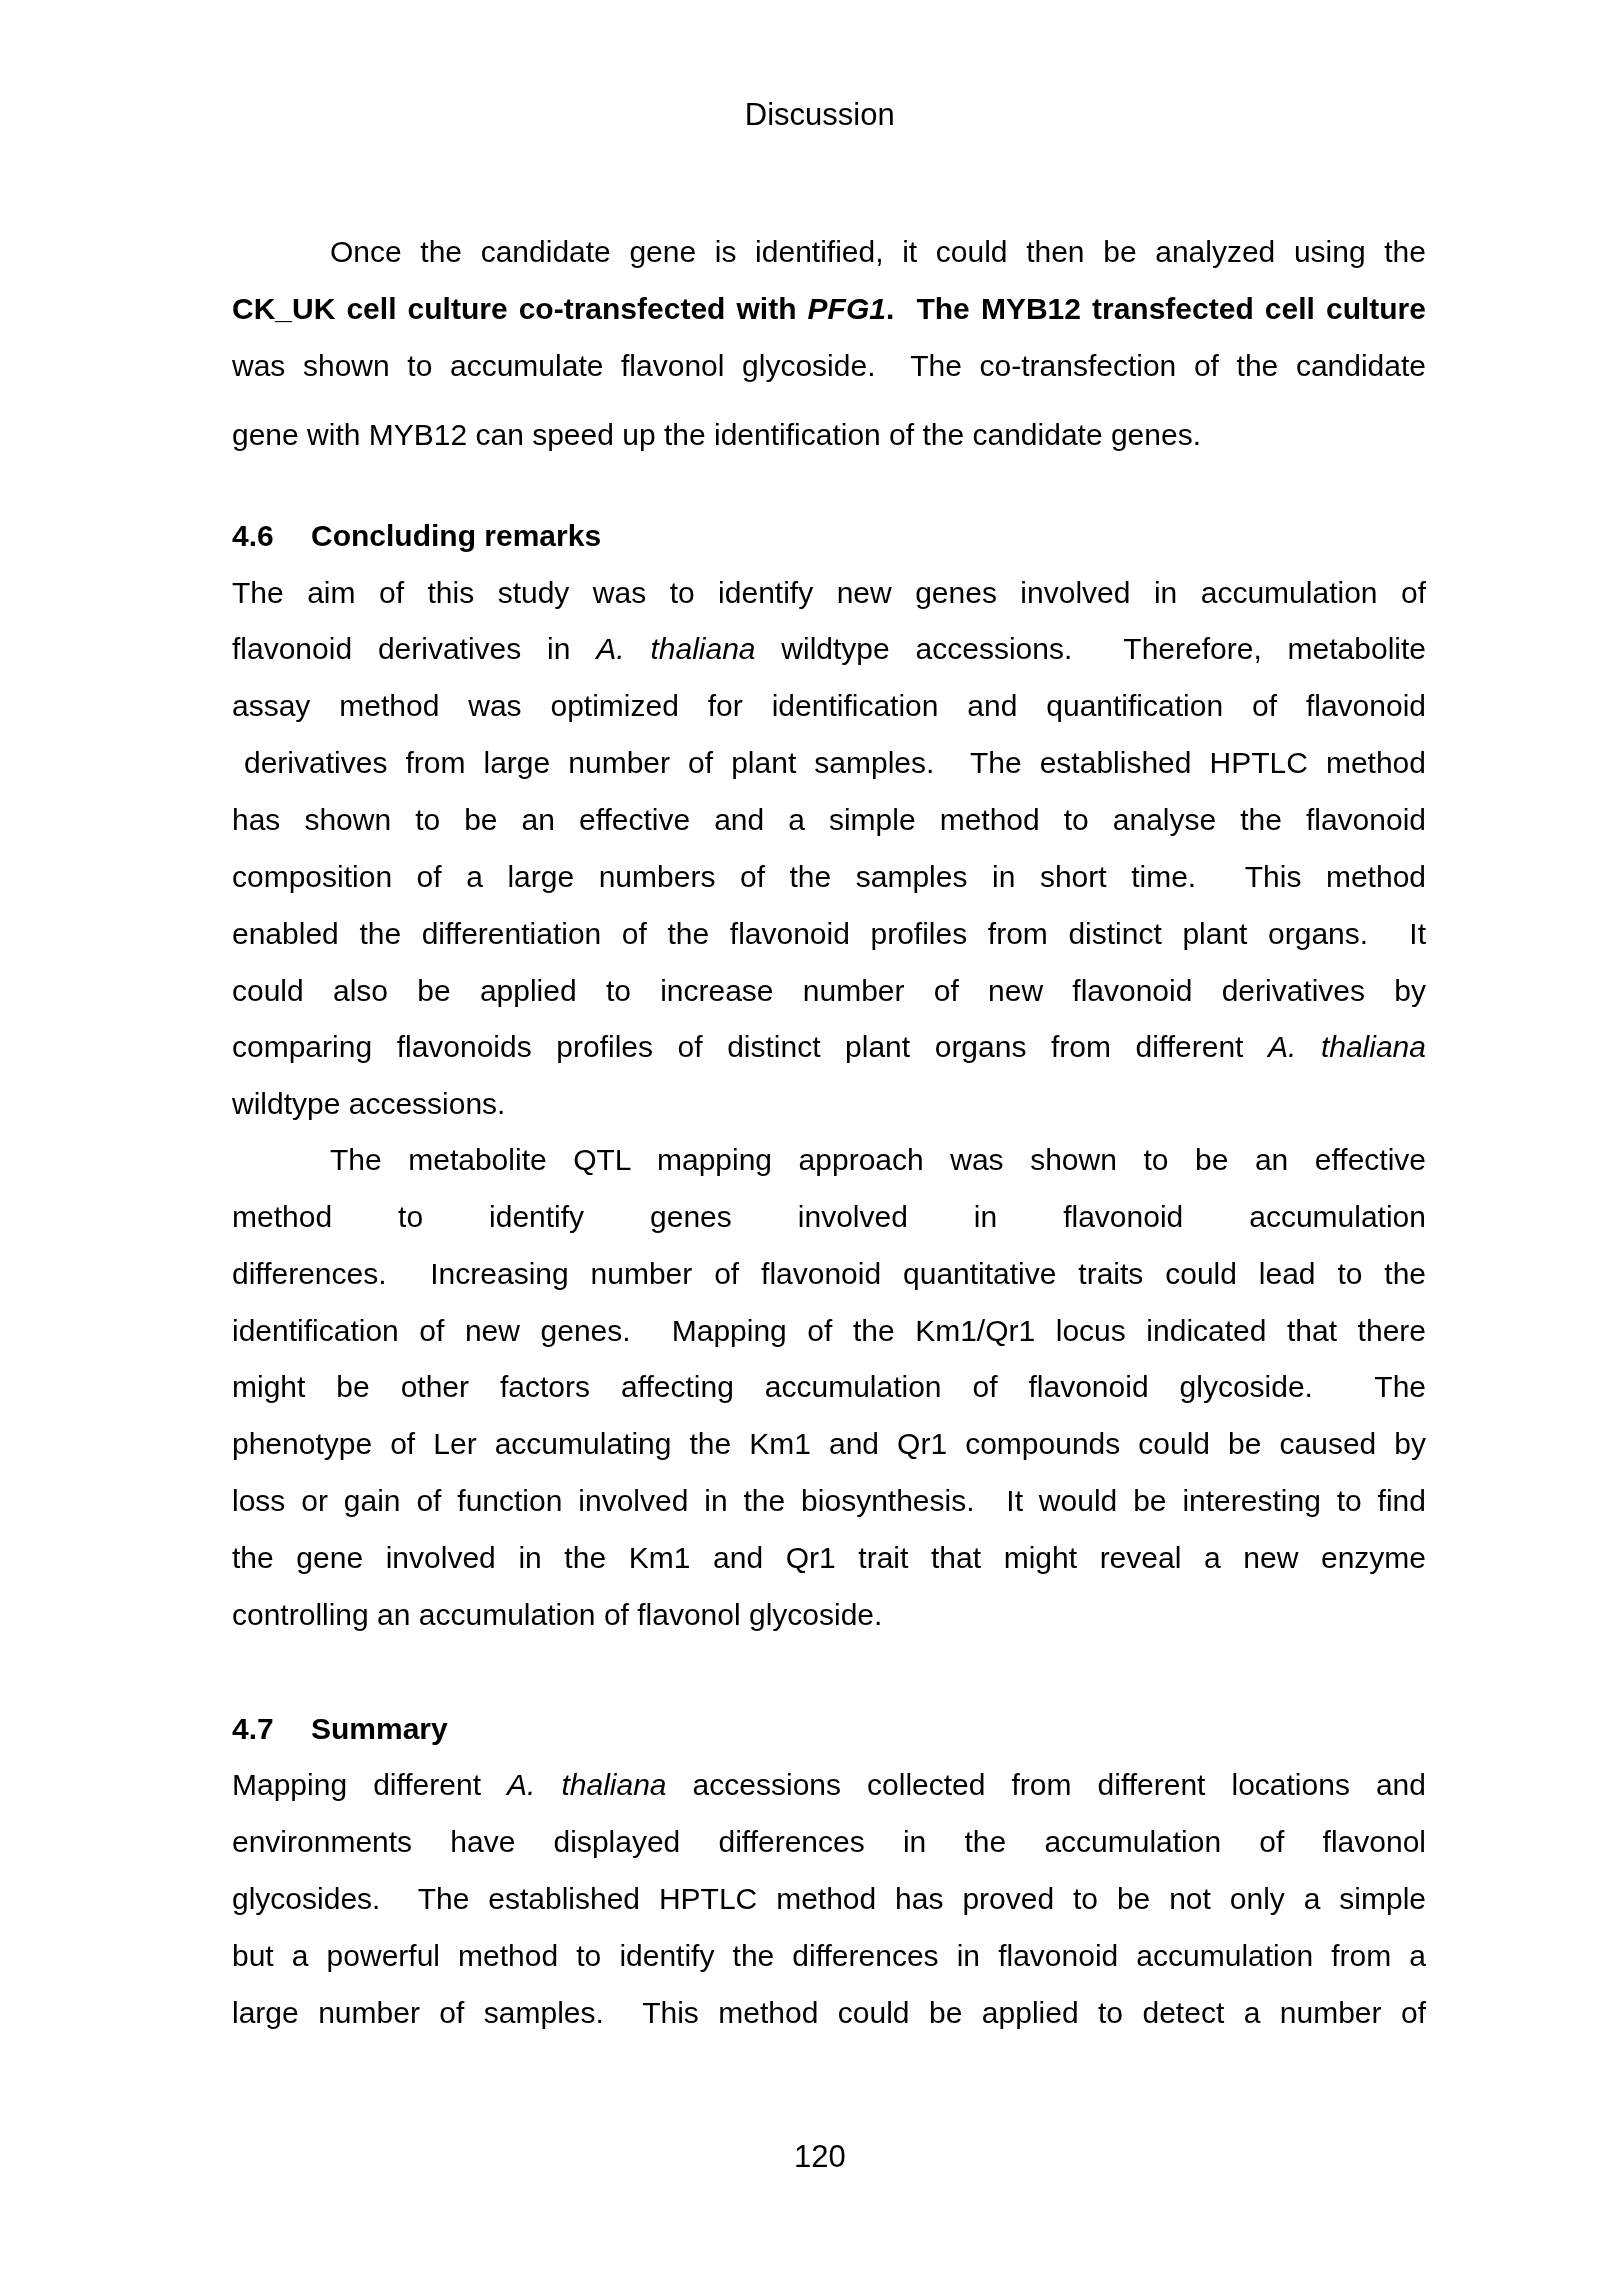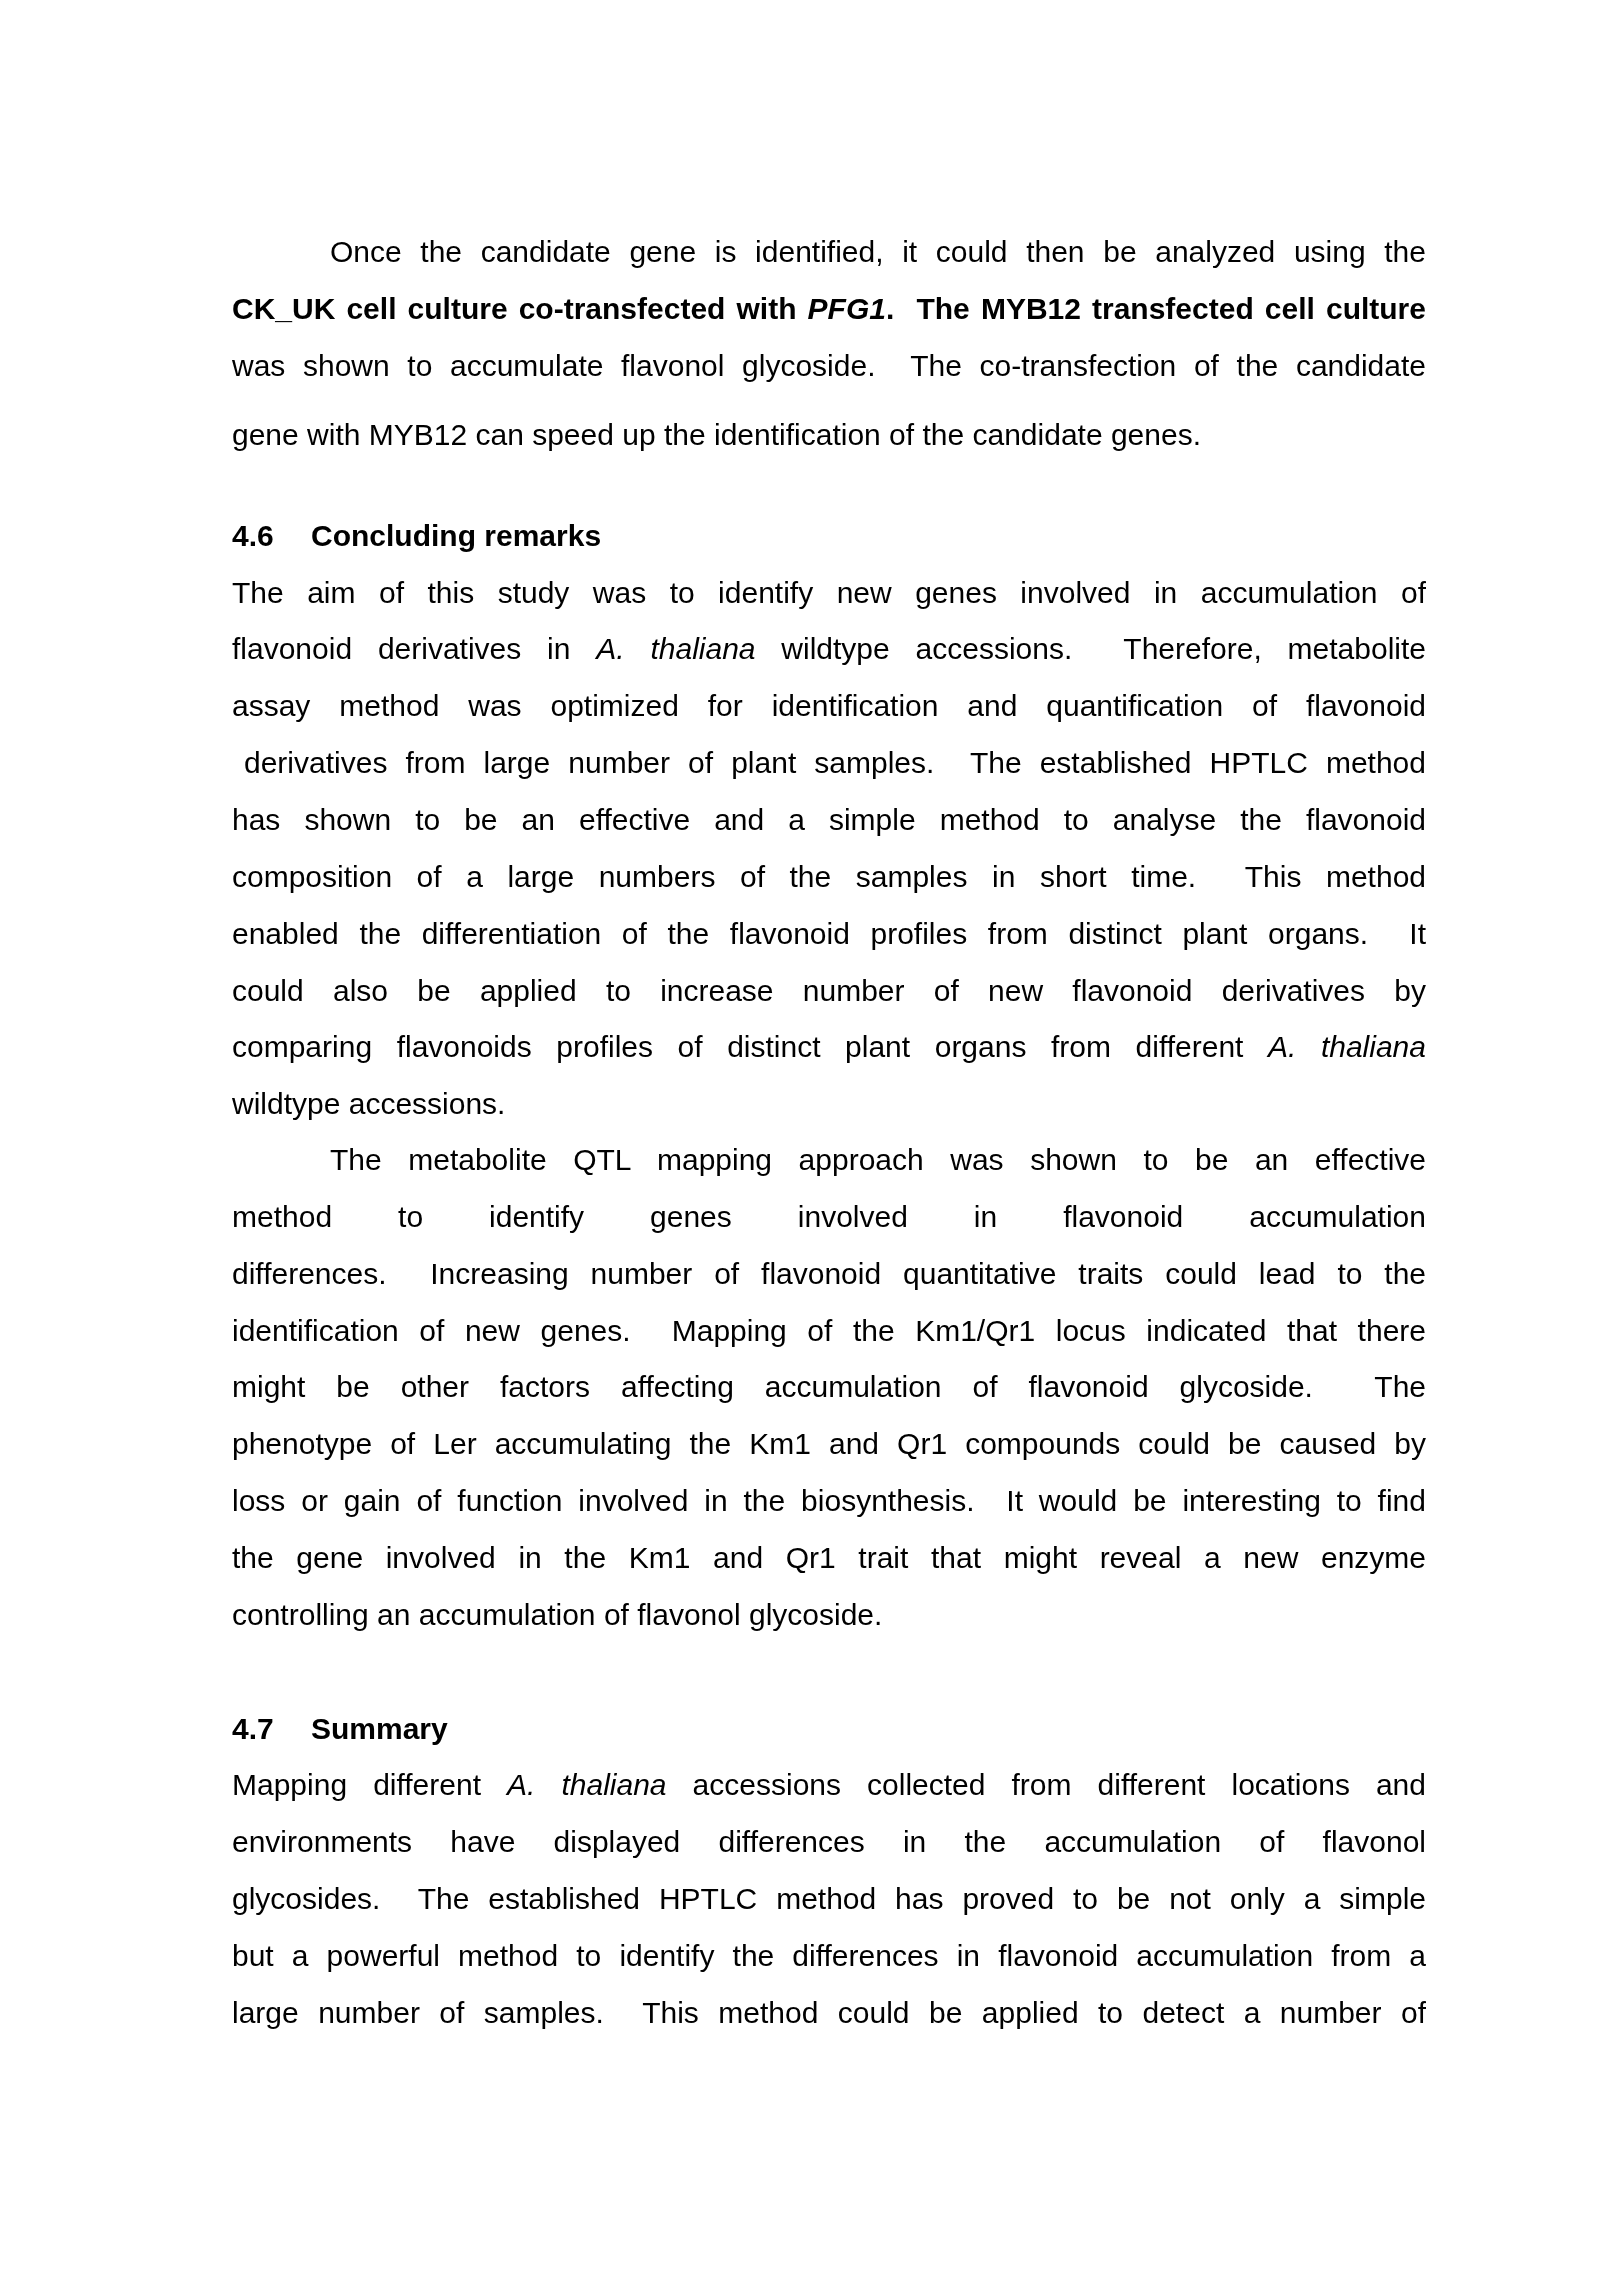--- a/index.html
+++ b/index.html
@@ -15,20 +15,21 @@
   .line.heading { font-weight: bold; }
   .heading .num { display: inline-block; width: 79px; }
   .it { font-style: italic; }
   .page-number { position: absolute; left: 0; width: 1620px; top: 2128px; height: 57px; line-height: 57px;
                  text-align: center; font-size: 31px; padding-left: 19.6px; box-sizing: border-box; }
 </style>
 </head>
 <body>
 
 <div class="page">
+  <div class="running-header">Discussion</div>
 
   <div id="text-body">
       <div class="line indent just" style="top: 223px;"><span style="white-space: pre-wrap;">Once the candidate gene is identified, it could then be analyzed using the</span></div>
       <div class="line just" style="top: 280px; font-weight: bold;"><span style="white-space: pre-wrap;">CK_UK cell culture co-transfected with </span><span class="it" style="white-space: pre-wrap;">PFG1</span><span style="white-space: pre-wrap;">.  The MYB12 transfected cell culture</span></div>
       <div class="line just" style="top: 337px;"><span style="white-space: pre-wrap;">was shown to accumulate flavonol glycoside.  The co-transfection of the candidate</span></div>
       <div class="line" style="top: 406px;"><span style="white-space: pre-wrap;">gene with MYB12 can speed up the identification of the candidate genes.</span></div>
       <div class="line heading" style="top: 507px;"><span class="num">4.6</span><span>Concluding remarks</span></div>
       <div class="line just" style="top: 564px;"><span style="white-space: pre-wrap;">The aim of this study was to identify new genes involved in accumulation of</span></div>
       <div class="line just" style="top: 620px;"><span style="white-space: pre-wrap;">flavonoid derivatives in </span><span class="it" style="white-space: pre-wrap;">A. thaliana</span><span style="white-space: pre-wrap;"> wildtype accessions.  Therefore, metabolite</span></div>
       <div class="line just" style="top: 677px;"><span style="white-space: pre-wrap;">assay method was optimized for identification and quantification of flavonoid</span></div>
@@ -49,14 +50,15 @@
       <div class="line just" style="top: 1529px;"><span style="white-space: pre-wrap;">the gene involved in the Km1 and Qr1 trait that might reveal a new enzyme</span></div>
       <div class="line" style="top: 1586px;"><span style="white-space: pre-wrap;">controlling an accumulation of flavonol glycoside.</span></div>
       <div class="line heading" style="top: 1700px;"><span class="num">4.7</span><span>Summary</span></div>
       <div class="line just" style="top: 1756px;"><span style="white-space: pre-wrap;">Mapping different </span><span class="it" style="white-space: pre-wrap;">A. thaliana</span><span style="white-space: pre-wrap;"> accessions collected from different locations and</span></div>
       <div class="line just" style="top: 1813px;"><span style="white-space: pre-wrap;">environments have displayed differences in the accumulation of flavonol</span></div>
       <div class="line just" style="top: 1870px;"><span style="white-space: pre-wrap;">glycosides.  The established HPTLC method has proved to be not only a simple</span></div>
       <div class="line just" style="top: 1927px;"><span style="white-space: pre-wrap;">but a powerful method to identify the differences in flavonoid accumulation from a</span></div>
       <div class="line just" style="top: 1984px;"><span style="white-space: pre-wrap;">large number of samples.  This method could be applied to detect a number of</span></div>
     </div>
 
+  <div class="page-number">120</div>
 </div>
 
 
 </body></html>

